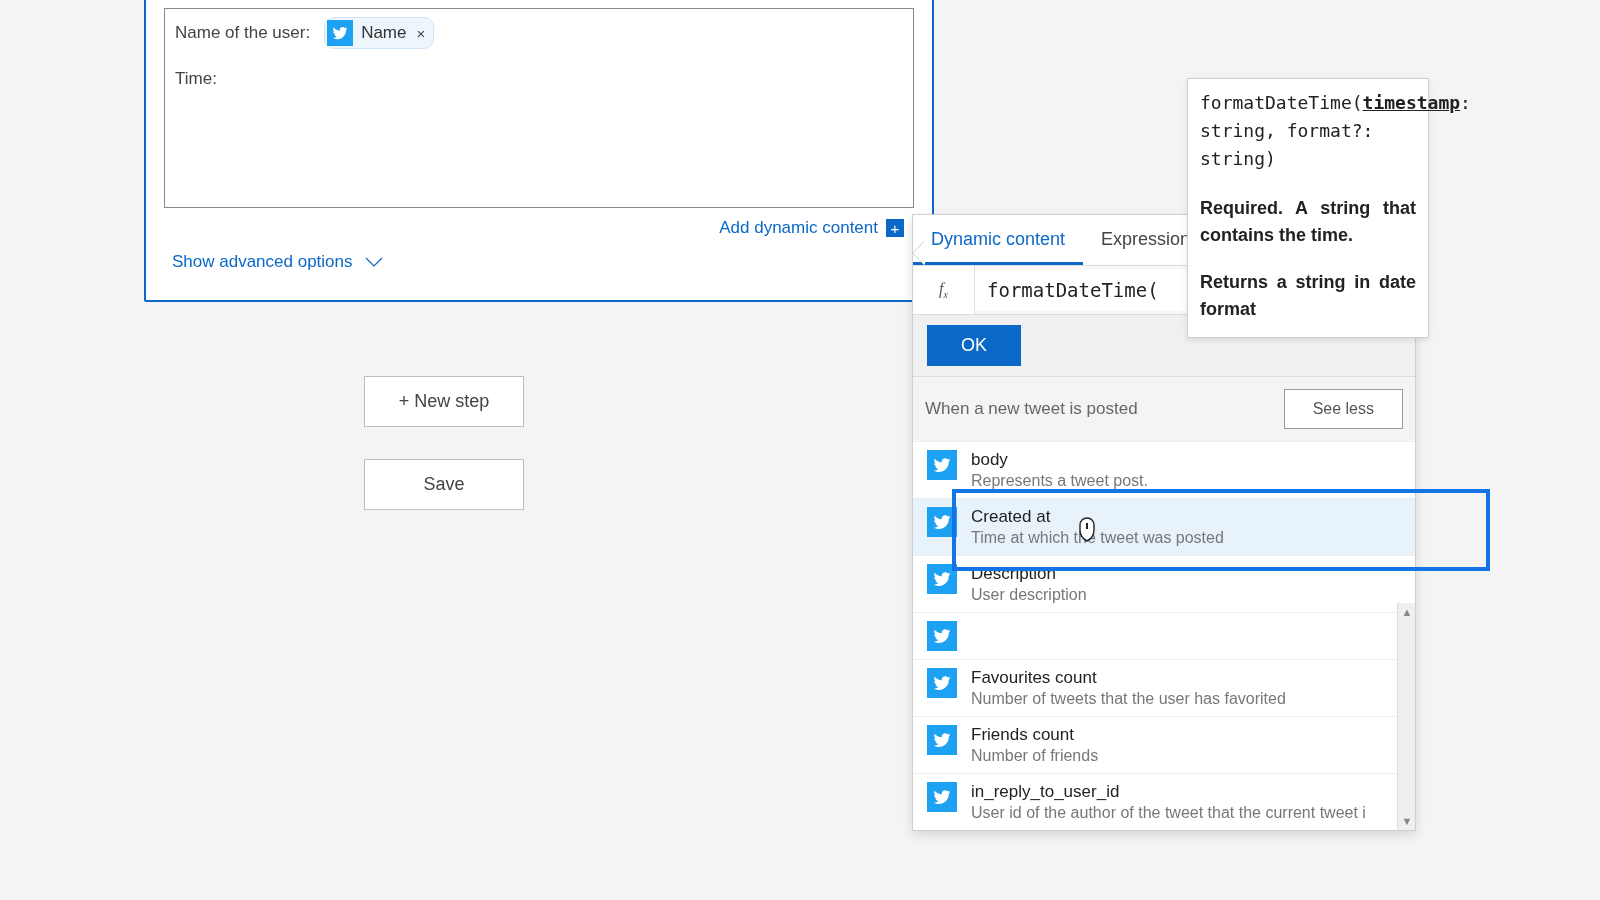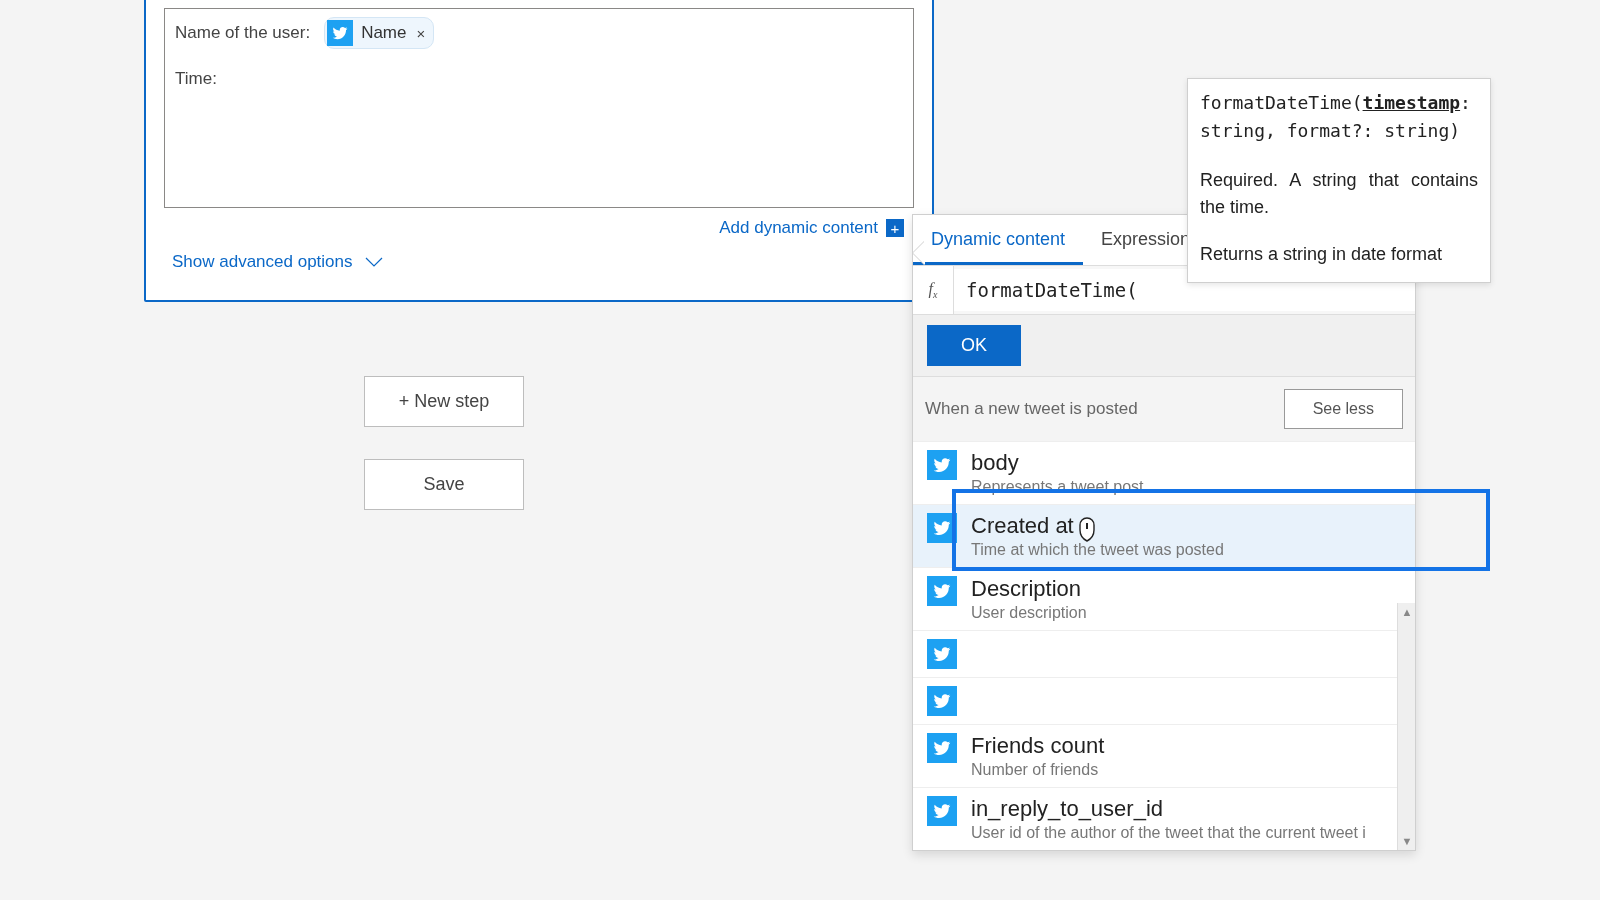--- a/index.html
+++ b/index.html
@@ -61,56 +61,56 @@
   
   .popover::before {
     content:""; position:absolute; left:-12px; top:26px;
     border:12px solid transparent; border-right-color:#fff;
     filter: drop-shadow(-1px 0 0 #cfcfcf);
   }
   .tabs { display:flex; border-bottom:1px solid #ddd; }
   .tab { padding:14px 18px 12px; font-size:18px; color:#444; cursor:pointer; }
   .tab.active { color:#0b68c7; border-bottom:3px solid #0b68c7; }
   .fx-row { display:flex; align-items:center; border-bottom:1px solid #ddd; background:#f7f7f7; }
-  .fx-cell { width:41px; height:48px; display:flex; align-items:center; justify-content:center; font-style:italic; font-family:"Times New Roman",serif; color:#555; border-right:1px solid #ddd; background:#fff; }
+  .fx-cell { width:62px; height:48px; display:flex; align-items:center; justify-content:center; font-style:italic; font-family:"Times New Roman",serif; color:#555; border-right:1px solid #ddd; background:#fff; }
   .fx-cell sub{ font-size:10px; }
   .fx-input { flex:1; padding:10px 12px; font-family:Consolas,monospace; font-size:19px; color:#222; background:#fff; }
   .ok-row { padding:10px 0 10px 14px; border-bottom:1px solid #ddd; background:#f0f0f0;}
   .ok-btn { background:#0b68c7; color:#fff; border:none; padding:10px 34px; font-size:18px; cursor:pointer; }
 
   .sect-head { display:flex; justify-content:space-between; align-items:center; padding:12px 12px; background:#f4f4f4; font-size:17px; color:#666;}
   .see-less { border:1px solid #999; background:#fff; color:#555; font-size:16px; padding:10px 28px; cursor:pointer; }
 
   .dc-list { max-height:480px; overflow:hidden; position:relative;}
   .dc-item { display:flex; gap:14px; padding:8px 14px; border-top:1px solid #eee; align-items:flex-start; cursor:pointer; }
   .dc-item.hover { background:#e8f2fb; }
-  .dc-text .t { font-size:22px; color:#222; }
+  .dc-text .t { font-size:17px; color:#222; }
   .dc-text .d { font-size:16px; color:#777; margin-top:2px; }
 
   .highlight-box {
     position:absolute; border:4px solid #1473e6; pointer-events:none;
     left:952px; top:489px; width:538px; height:82px;
   }
 
   .scroll-track {
     position:absolute; right:0; top:388px; width:18px; bottom:0;
     background:#efefef; border-left:1px solid #ddd;
   }
   .scroll-arrow { width:18px; height:18px; display:flex; align-items:center; justify-content:center; color:#888; font-size:11px;}
   .scroll-bottom { position:absolute; bottom:0; }
 
   
   .tooltip {
-    position:absolute; left:1187px; top:78px; width:304px;
+    position:absolute; left:1187px; top:78px; width:242px;
     background:#fff; border:1px solid #cfcfcf; padding:10px 12px 14px;
     font-size:18px; color:#222; box-shadow:0 2px 6px rgba(0,0,0,.1);
   }
   .tooltip .sig { font-family:Consolas,monospace; font-size:18px; margin-bottom:22px; line-height:1.55; }
   .tooltip .sig .cur { text-decoration:underline; font-weight:bold; }
-  .tooltip .p { text-align:justify; margin-bottom:20px; line-height:1.5;}
+  .tooltip .p { text-align:justify; margin-bottom:20px; line-height:1.5;font-weight:bold;}
 
   
   .tw {
     width:26px; height:26px; background:#1da1f2; display:inline-flex;
     align-items:center; justify-content:center; flex:0 0 26px;
   }
   .tw svg { width:16px; height:16px; fill:#fff; }
   .tw.lg { width:30px; height:30px; flex:0 0 30px;}
   .tw.lg svg{ width:18px; height:18px;}
 
@@ -221,20 +221,24 @@
             <path d="M23 5.1c-.8.4-1.7.6-2.6.8.9-.6 1.7-1.5 2-2.6-.9.5-1.9.9-2.9 1.1C18.6 3.5 17.4 3 16.1 3c-2.5 0-4.5 2-4.5 4.5 0 .4 0 .7.1 1C7.9 8.3 4.6 6.5 2.3 3.8c-.4.7-.6 1.5-.6 2.3 0 1.6.8 3 2 3.8-.7 0-1.4-.2-2-.5v.1c0 2.2 1.6 4 3.6 4.4-.4.1-.8.2-1.2.2-.3 0-.6 0-.9-.1.6 1.8 2.3 3.1 4.3 3.2-1.6 1.2-3.5 2-5.7 2H1c2 1.3 4.4 2 7 2 8.4 0 13-7 13-13v-.6c.9-.6 1.7-1.5 2-2.5z"></path>
           </svg>
         </span>
       </div>
       <div class="dc-item">
         <span class="tw lg">
           <svg viewBox="0 0 24 24">
             <path d="M23 5.1c-.8.4-1.7.6-2.6.8.9-.6 1.7-1.5 2-2.6-.9.5-1.9.9-2.9 1.1C18.6 3.5 17.4 3 16.1 3c-2.5 0-4.5 2-4.5 4.5 0 .4 0 .7.1 1C7.9 8.3 4.6 6.5 2.3 3.8c-.4.7-.6 1.5-.6 2.3 0 1.6.8 3 2 3.8-.7 0-1.4-.2-2-.5v.1c0 2.2 1.6 4 3.6 4.4-.4.1-.8.2-1.2.2-.3 0-.6 0-.9-.1.6 1.8 2.3 3.1 4.3 3.2-1.6 1.2-3.5 2-5.7 2H1c2 1.3 4.4 2 7 2 8.4 0 13-7 13-13v-.6c.9-.6 1.7-1.5 2-2.5z"></path>
           </svg>
         </span>
+        <div class="dc-text">
+          <div class="t">Favourites count</div>
+          <div class="d">Number of tweets that the user has favorited</div>
+        </div>
       </div>
       <div class="dc-item">
         <span class="tw lg">
           <svg viewBox="0 0 24 24">
             <path d="M23 5.1c-.8.4-1.7.6-2.6.8.9-.6 1.7-1.5 2-2.6-.9.5-1.9.9-2.9 1.1C18.6 3.5 17.4 3 16.1 3c-2.5 0-4.5 2-4.5 4.5 0 .4 0 .7.1 1C7.9 8.3 4.6 6.5 2.3 3.8c-.4.7-.6 1.5-.6 2.3 0 1.6.8 3 2 3.8-.7 0-1.4-.2-2-.5v.1c0 2.2 1.6 4 3.6 4.4-.4.1-.8.2-1.2.2-.3 0-.6 0-.9-.1.6 1.8 2.3 3.1 4.3 3.2-1.6 1.2-3.5 2-5.7 2H1c2 1.3 4.4 2 7 2 8.4 0 13-7 13-13v-.6c.9-.6 1.7-1.5 2-2.5z"></path>
           </svg>
         </span>
         <div class="dc-text">
           <div class="t">Friends count</div>
           <div class="d">Number of friends</div>

